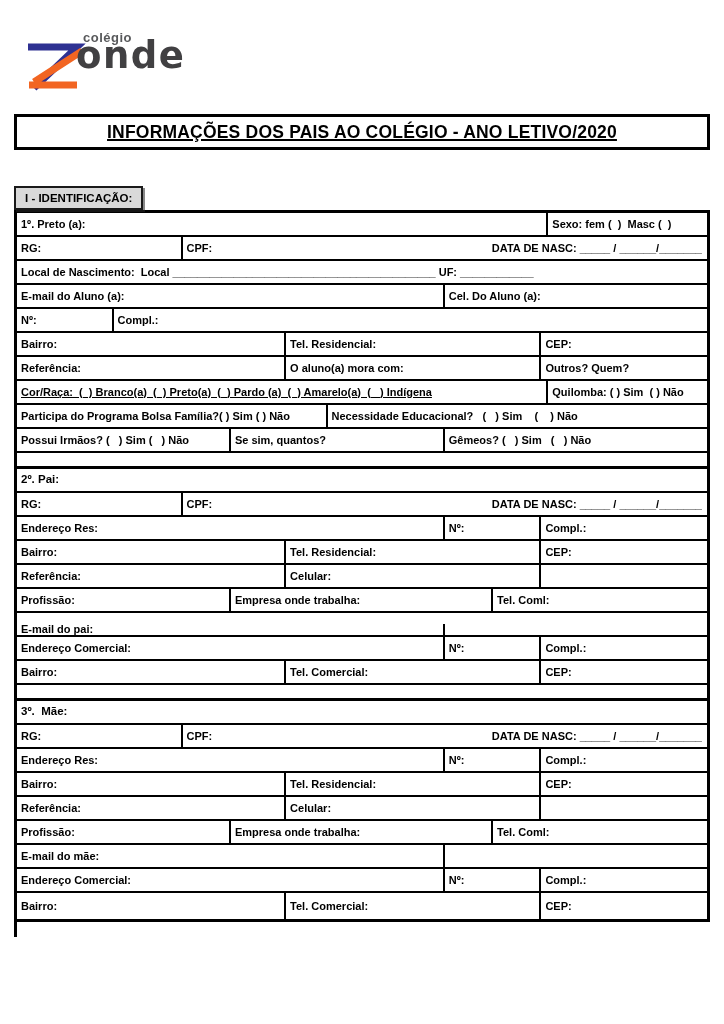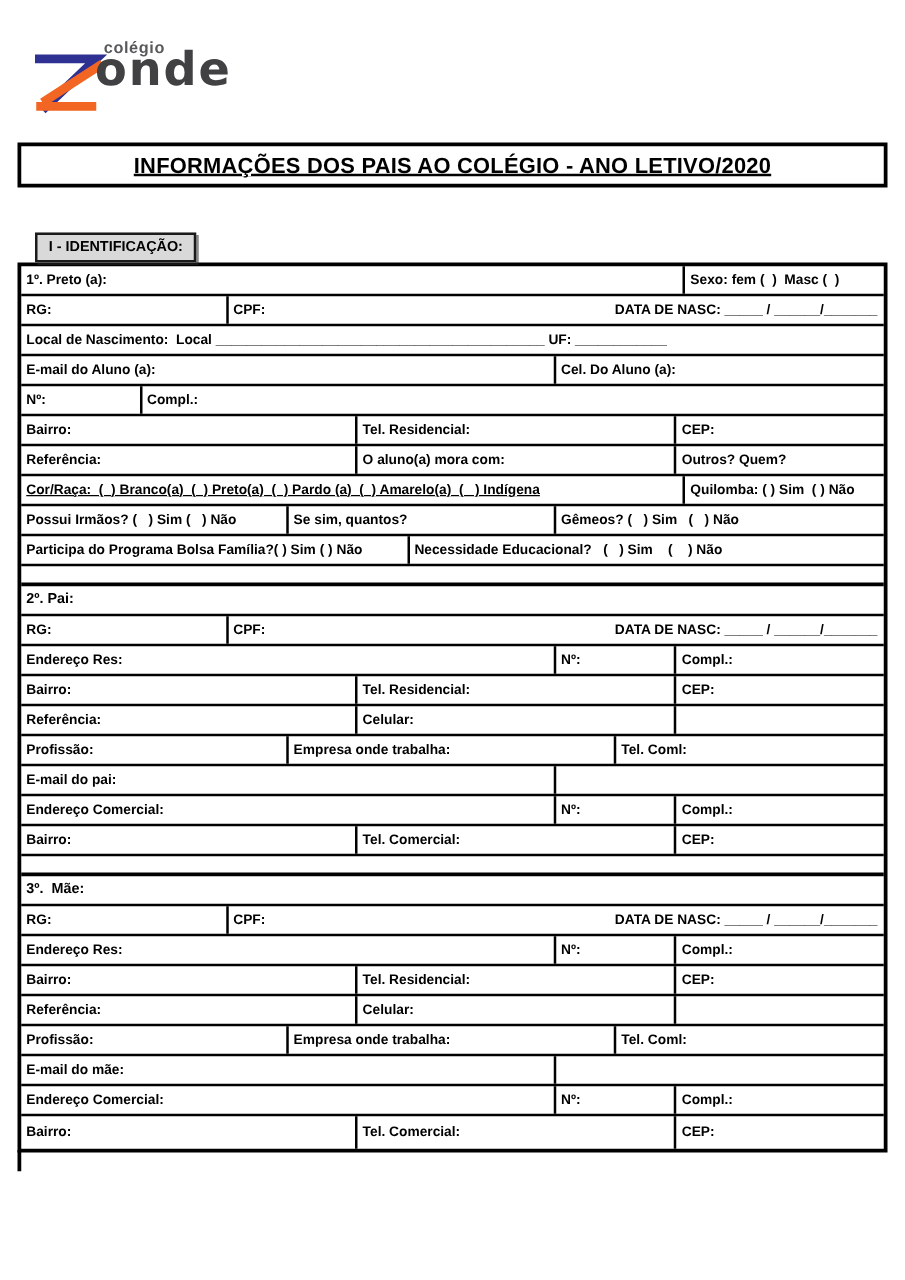--- a/index.html
+++ b/index.html
@@ -16,21 +16,21 @@
              font-family:"DejaVu Sans",sans-serif;}
 
   
   .title-box{position:absolute;left:14px;top:114px;width:696px;height:36px;
              border:3px solid #000;box-sizing:border-box;
              display:flex;align-items:center;justify-content:center;}
   .title{font-size:17.5px;font-weight:bold;text-decoration:underline;
          text-decoration-thickness:2px;letter-spacing:.2px;white-space:nowrap;}
 
   
-  .tab{position:absolute;left:28px;top:186px;height:24px;z-index:2;
+  .tab{position:absolute;left:14px;top:186px;height:24px;z-index:2;
        background:#d9d9d9;border:2px solid #1a1a1a;box-sizing:border-box;
        box-shadow:2px 2px 0 rgba(40,40,40,.55);
        display:flex;align-items:center;padding:0 9px;}
   .tab span{font-size:11.5px;font-weight:bold;white-space:nowrap;}
 
   
   .form-table{position:absolute;left:14px;top:210px;width:696px;
               border:3px solid #000;box-sizing:border-box;background:#fff;}
   .frow{display:flex;height:24px;border-bottom:2px solid #000;box-sizing:border-box;
         align-items:stretch;}
@@ -95,28 +95,28 @@
       <div class="frow" style="height: 24px;">
         <div class="fcell" style="width: 39%;"><span class="flab">Referência:</span></div>
         <div class="fcell" style="width: 37%;"><span class="flab">O aluno(a) mora com:</span></div>
         <div class="fcell" style="width: 24%;"><span class="flab">Outros? Quem?</span></div>
       </div>
       <div class="frow" style="height: 24px;">
         <div class="fcell" style="width: 77%; text-decoration: underline;"><span class="flab">Cor/Raça:  (  ) Branco(a)  (  ) Preto(a)  (  ) Pardo (a)  (  ) Amarelo(a)  (   ) Indígena</span></div>
         <div class="fcell" style="width: 23%;"><span class="flab">Quilomba: ( ) Sim  ( ) Não</span></div>
       </div>
       <div class="frow" style="height: 24px;">
+        <div class="fcell" style="width: 45%;"><span class="flab">Participa do Programa Bolsa Família?( ) Sim ( ) Não</span></div>
+        <div class="fcell" style="width: 55%;"><span class="flab">Necessidade Educacional?   (   ) Sim    (    ) Não</span></div>
+      </div>
+      <div class="frow" style="height: 24px;">
         <div class="fcell" style="width: 31%;"><span class="flab">Possui Irmãos? (   ) Sim (   ) Não</span></div>
         <div class="fcell" style="width: 31%;"><span class="flab">Se sim, quantos?</span></div>
         <div class="fcell" style="width: 38%;"><span class="flab">Gêmeos? (   ) Sim   (   ) Não</span></div>
       </div>
-      <div class="frow" style="height: 24px;">
-        <div class="fcell" style="width: 45%;"><span class="flab">Participa do Programa Bolsa Família?( ) Sim ( ) Não</span></div>
-        <div class="fcell" style="width: 55%;"><span class="flab">Necessidade Educacional?   (   ) Sim    (    ) Não</span></div>
-      </div>
       <div class="frow spacer" style="height: 16px;"></div>
       <div class="frow section" style="height: 24px;">
         <div class="fcell" style="width: 100%;"><span class="flab">2º. Pai:</span></div>
       </div>
       <div class="frow" style="height: 24px;">
         <div class="fcell" style="width: 24%;"><span class="flab">RG:</span></div>
         <div class="fcell" style="width: 76%;"><span class="flab">CPF:</span><span class="frlab">DATA DE NASC: _____ / ______/_______</span></div>
       </div>
       <div class="frow" style="height: 24px;">
         <div class="fcell" style="width: 62%;"><span class="flab">Endereço Res:</span></div>
@@ -131,21 +131,21 @@
       <div class="frow" style="height: 24px;">
         <div class="fcell" style="width: 39%;"><span class="flab">Referência:</span></div>
         <div class="fcell" style="width: 37%;"><span class="flab">Celular:</span></div>
         <div class="fcell" style="width: 24%;"><span class="flab"></span></div>
       </div>
       <div class="frow" style="height: 24px;">
         <div class="fcell" style="width: 31%;"><span class="flab">Profissão:</span></div>
         <div class="fcell" style="width: 38%;"><span class="flab">Empresa onde trabalha:</span></div>
         <div class="fcell" style="width: 31%;"><span class="flab">Tel. Coml:</span></div>
       </div>
-      <div class="frow" style="height: 24px;">
+      <div class="frow" style="height: 24px; align-items: flex-end;">
         <div class="fcell" style="width: 62%;"><span class="flab">E-mail do pai:</span></div>
         <div class="fcell" style="width: 38%;"><span class="flab"></span></div>
       </div>
       <div class="frow" style="height: 24px;">
         <div class="fcell" style="width: 62%;"><span class="flab">Endereço Comercial:</span></div>
         <div class="fcell" style="width: 14%;"><span class="flab">Nº:</span></div>
         <div class="fcell" style="width: 24%;"><span class="flab">Compl.:</span></div>
       </div>
       <div class="frow" style="height: 24px;">
         <div class="fcell" style="width: 39%;"><span class="flab">Bairro:</span></div>

